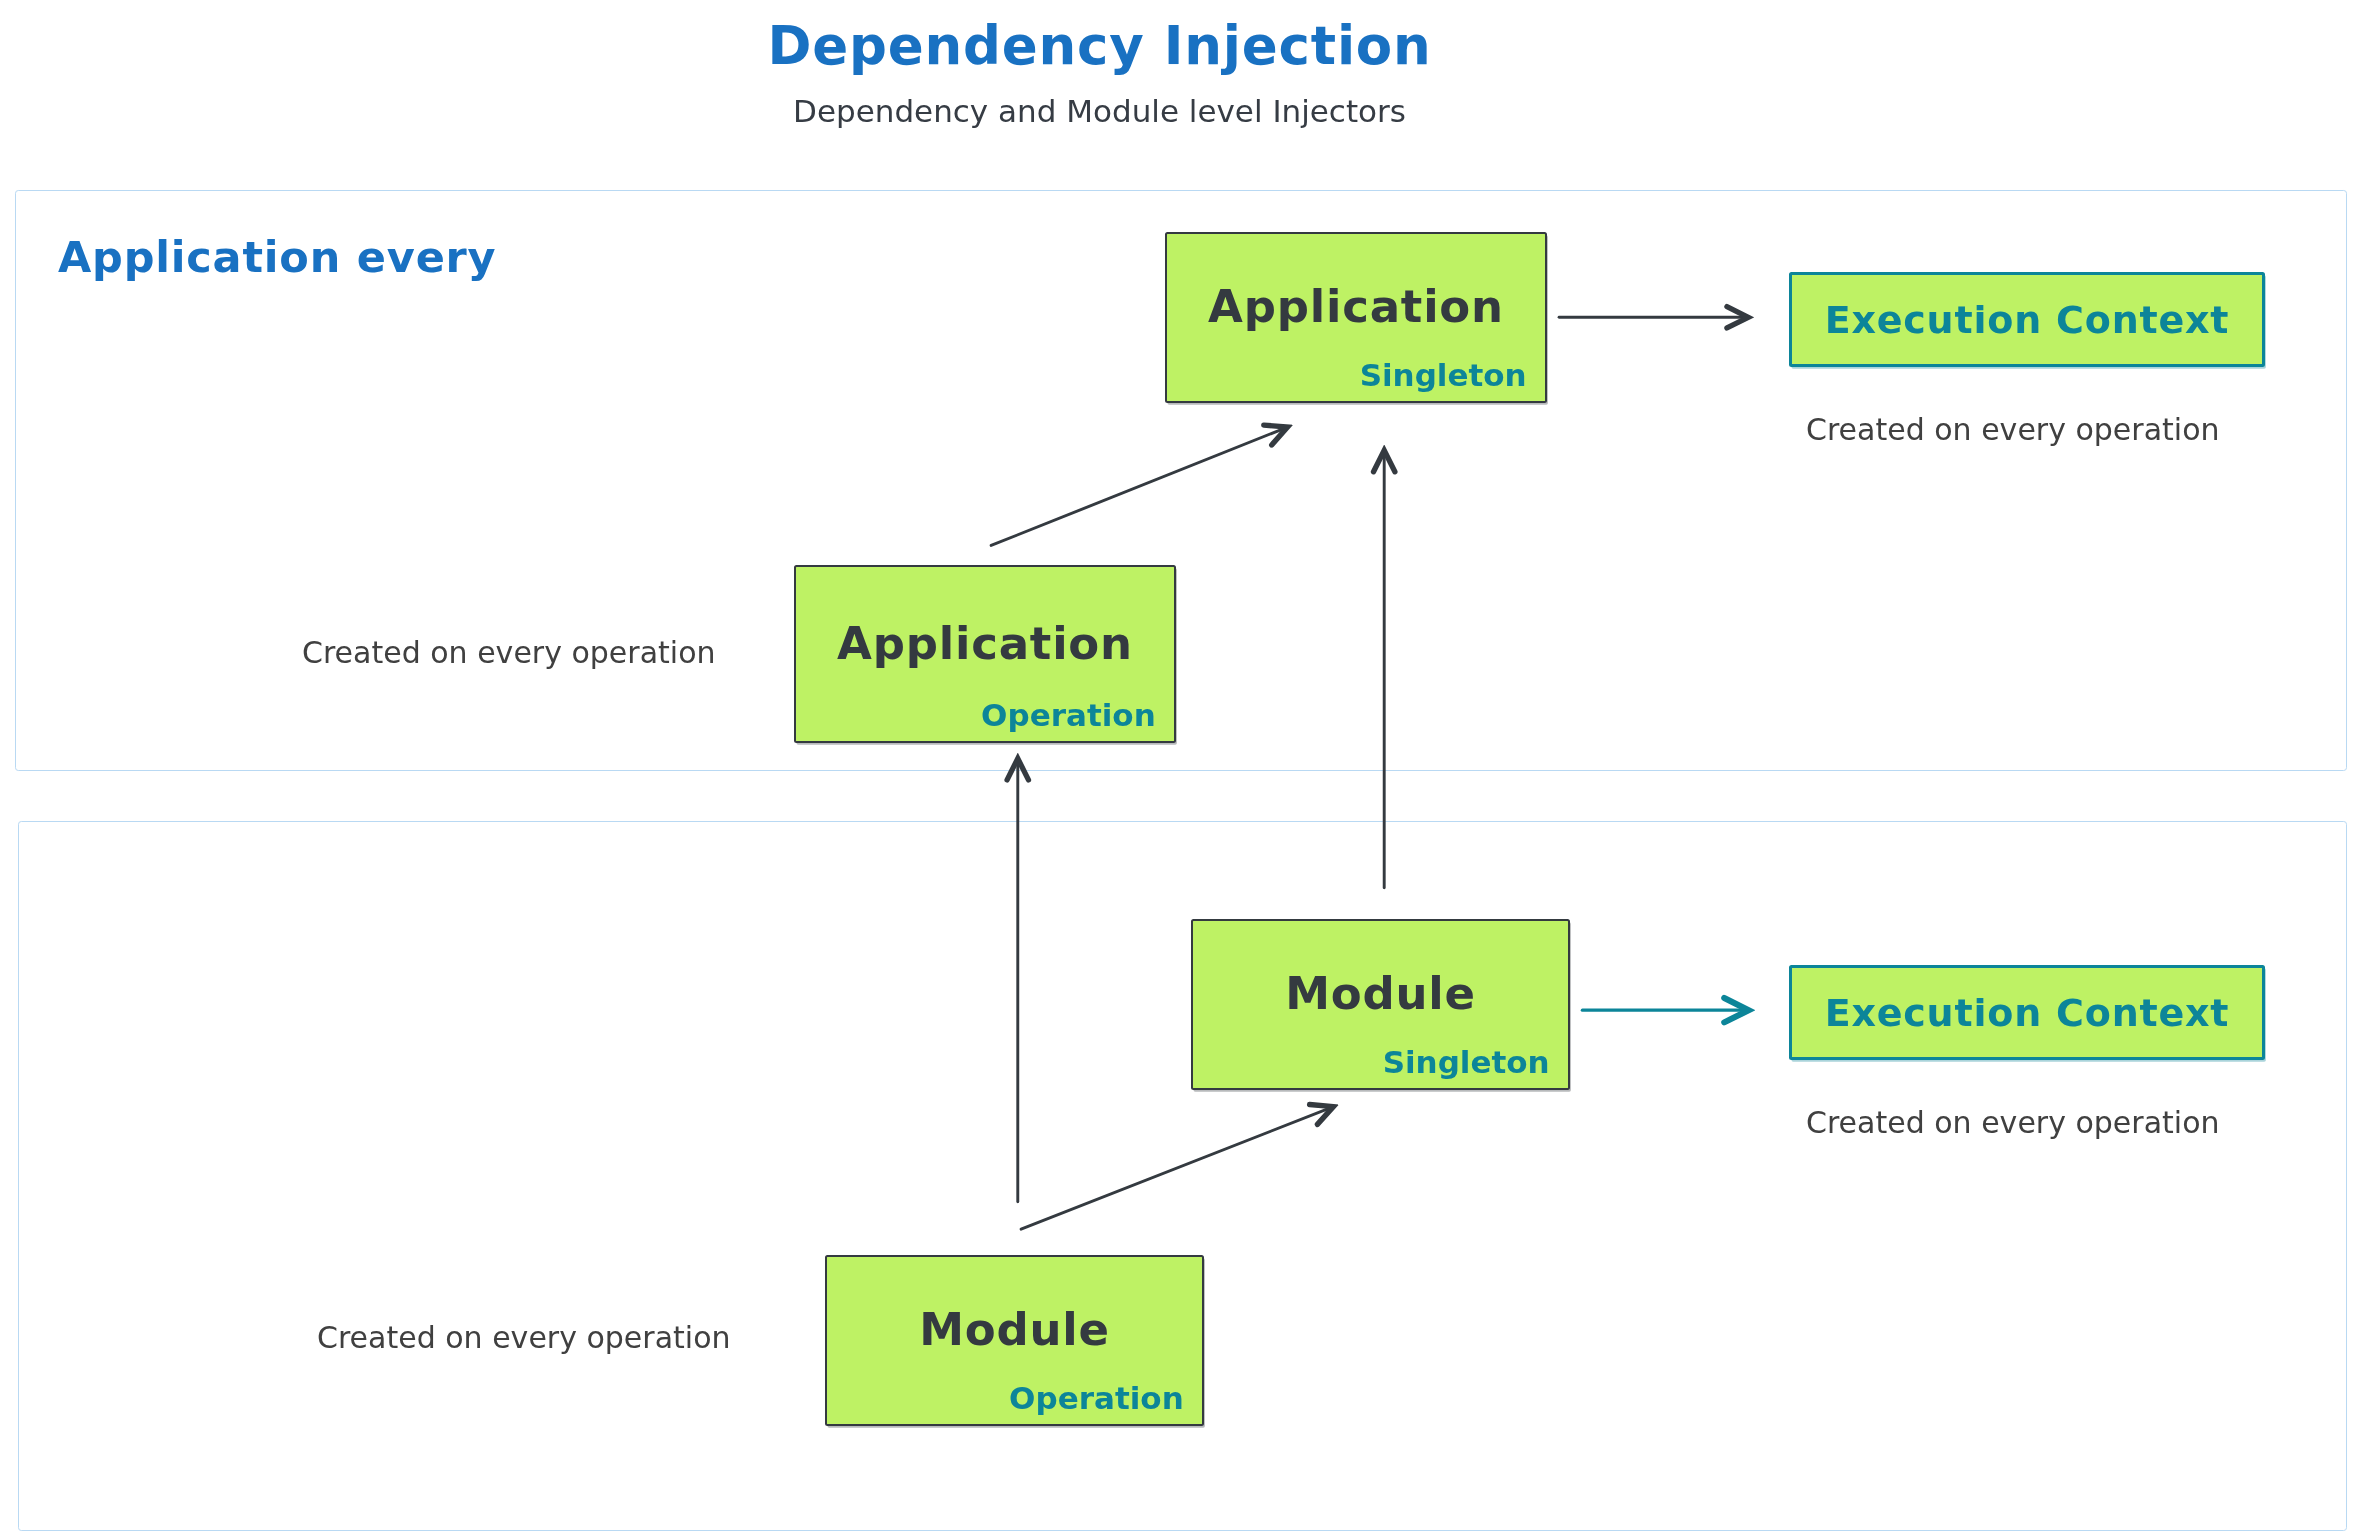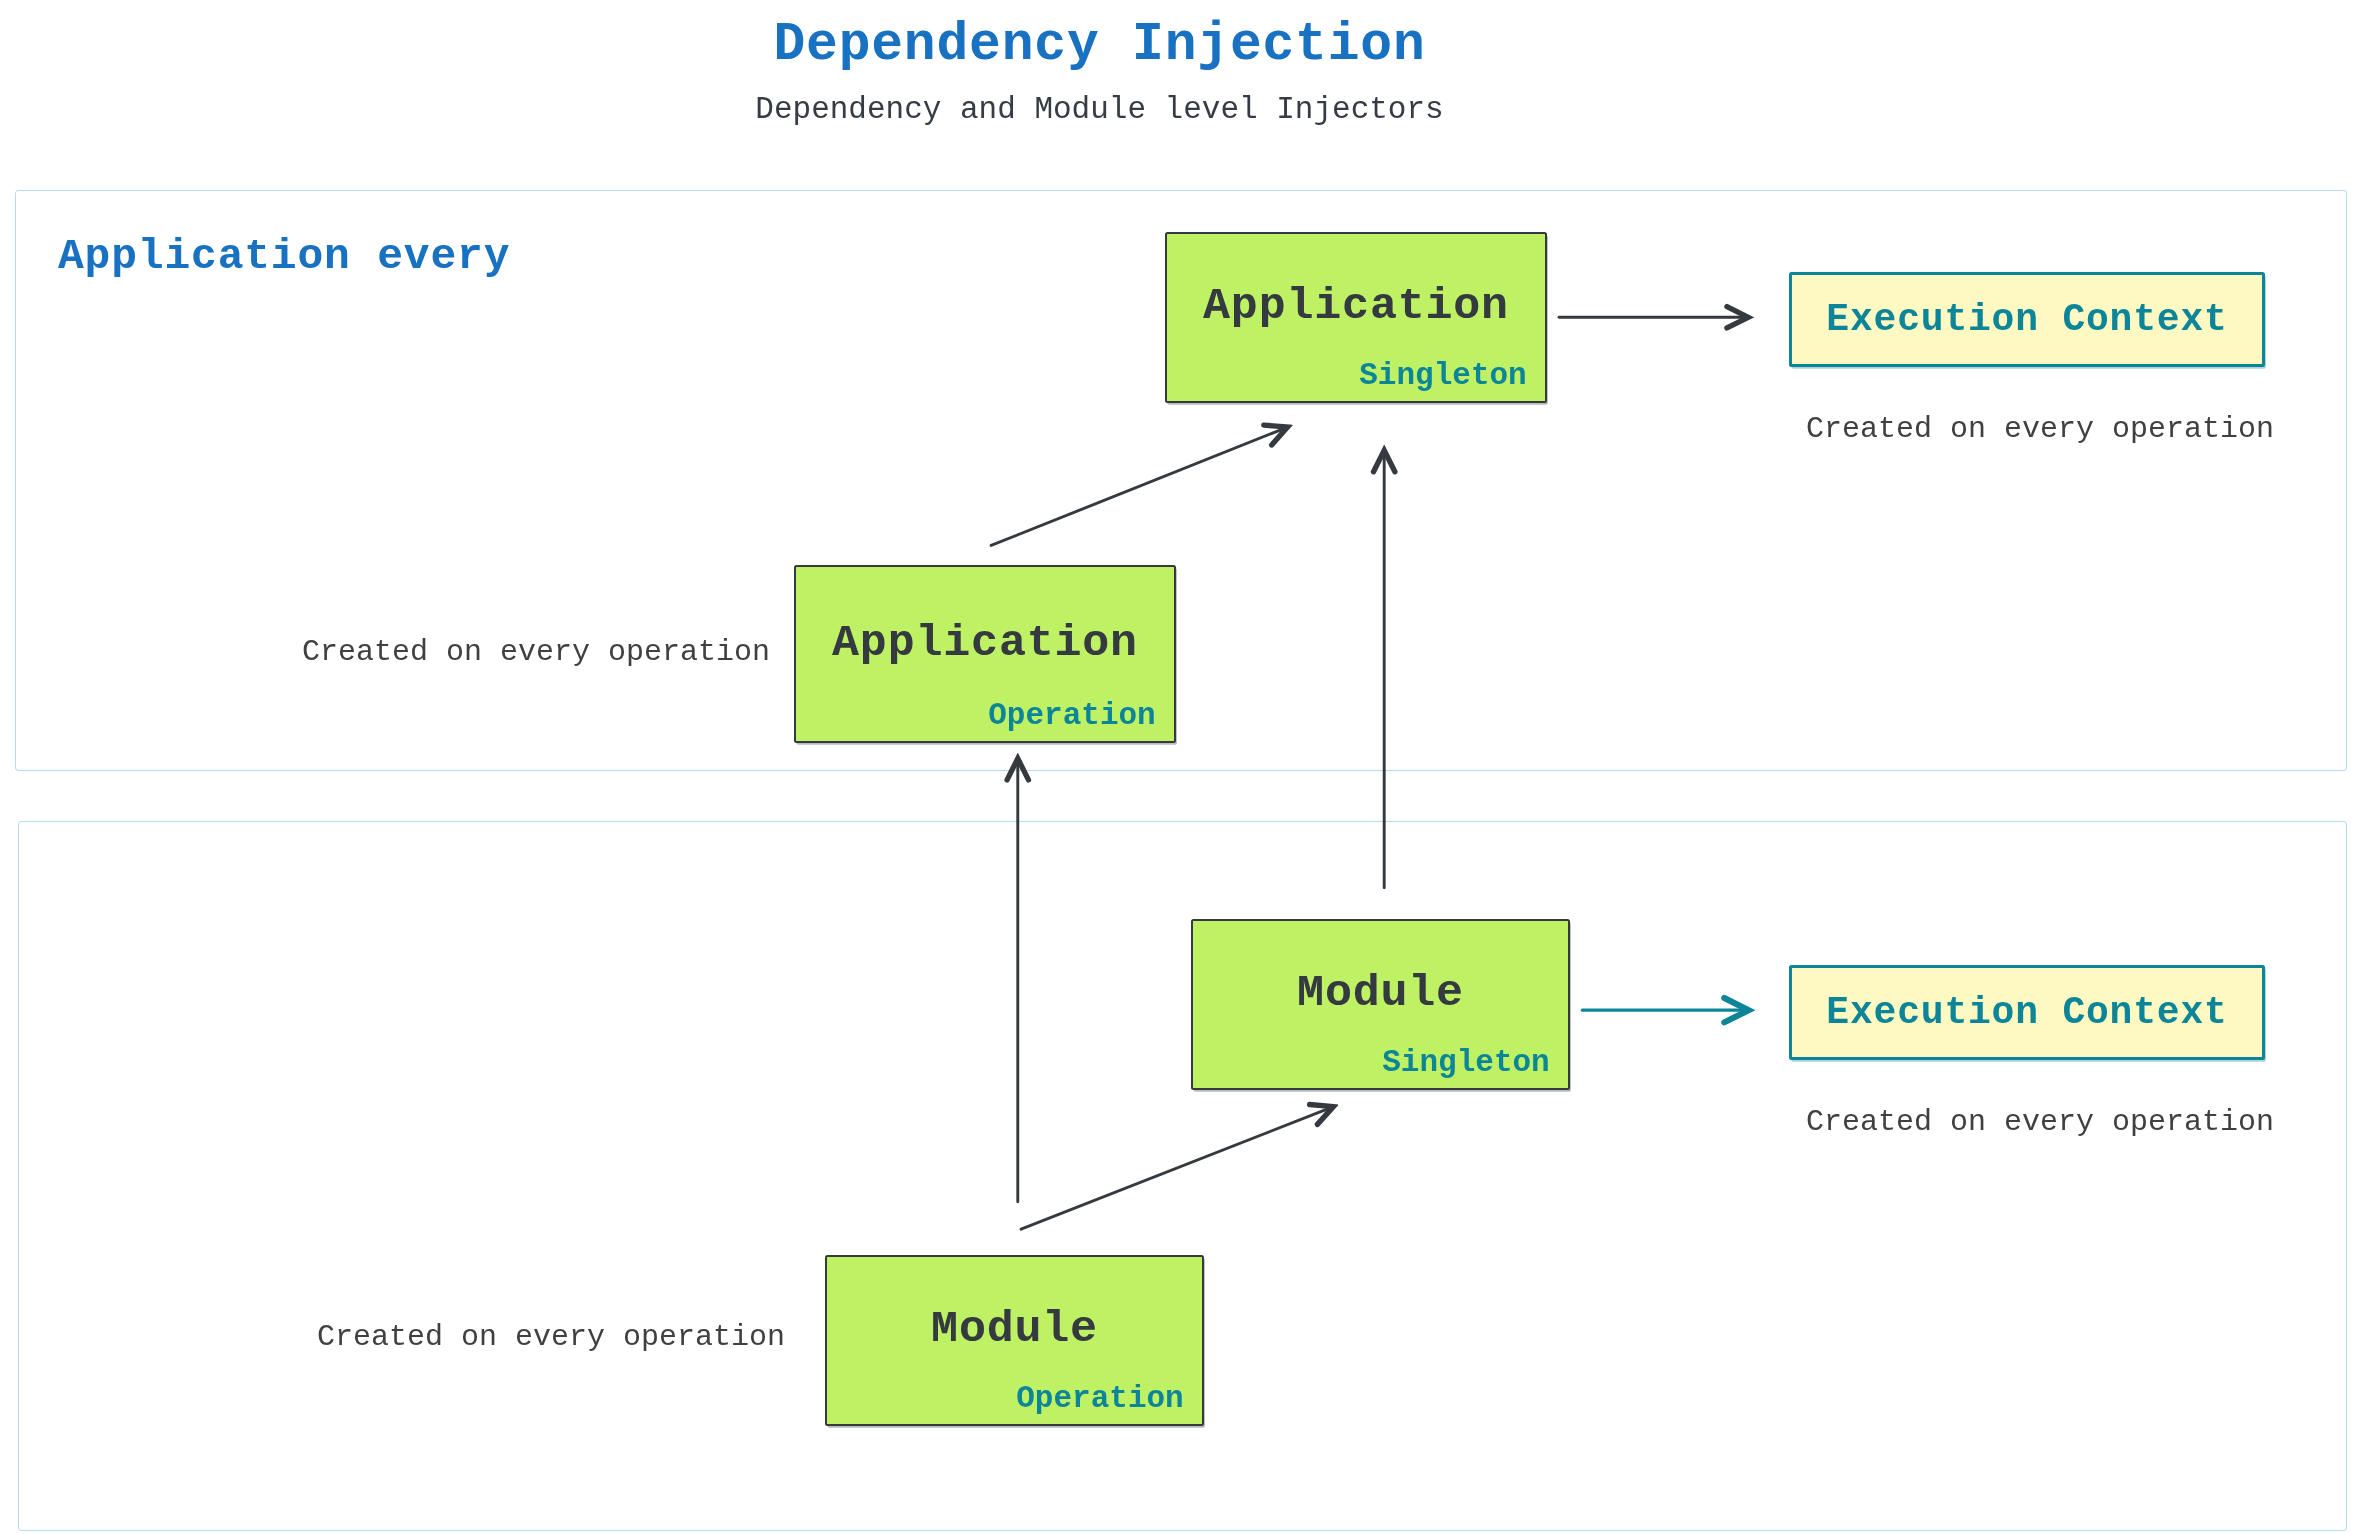--- a/index.html
+++ b/index.html
@@ -7,21 +7,20 @@
   body {
     font-family: "DejaVu Sans", "Liberation Sans", sans-serif;
     color: #343a40;
   }
   .page {
     position: relative;
     width: 2377px;
     height: 1534px;
     overflow: hidden;
     background: #ffffff;
-    font-family: Liberation Mono, monospace;
   }
 
   
   .header {
     position: absolute;
     left: 0; top: 15px;
     width: 2199px;
     text-align: center;
     z-index: 3;
   }
@@ -99,21 +98,21 @@
   .node-app-singleton    { left: 1165px; top: 232px;  width: 382px; height: 171px; }
   .node-app-operation    { left: 794px;  top: 565px;  width: 382px; height: 178px; }
   .node-module-singleton { left: 1191px; top: 919px; width: 379px; height: 171px; }
   .node-module-operation { left: 825px;  top: 1255px; width: 379px; height: 171px; }
 
   
   .ec-box {
     position: absolute;
     border: 3.3px solid #0c8599;
     border-radius: 2.5px;
-    background: #fef9c3;
+    background: #bef264;
     z-index: 2;
     box-shadow: 1.7px 2.5px 0 -0.8px rgba(12,133,153,0.35);
     display: flex;
     align-items: center;
     justify-content: center;
   }
   .ec-text {
     font-size: 38px;
     font-weight: 600;
     color: #0c8599;

